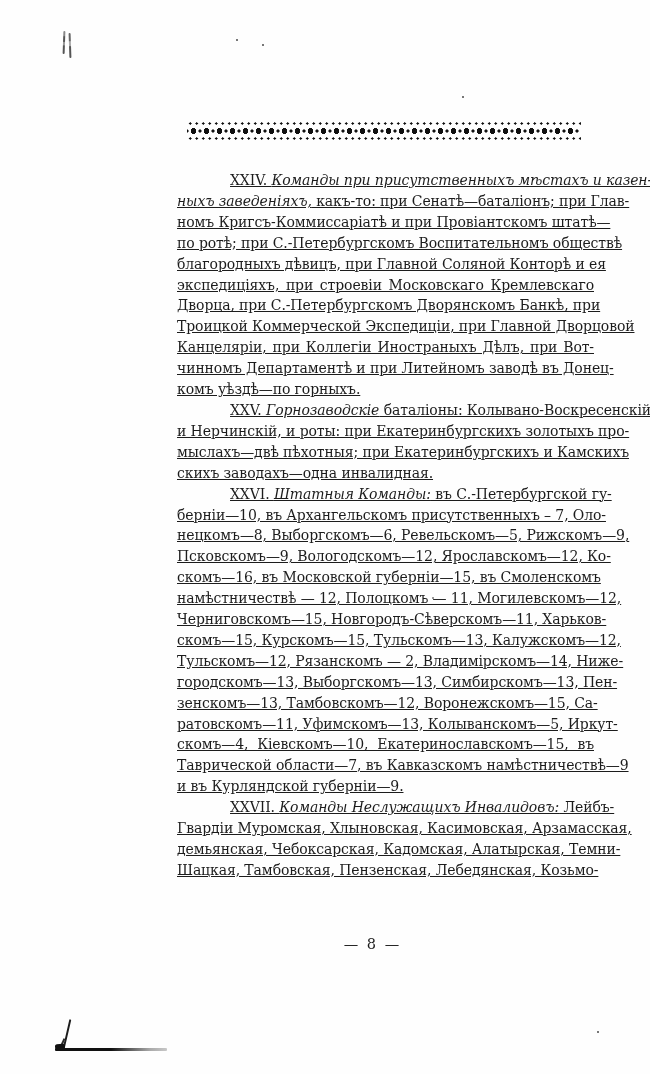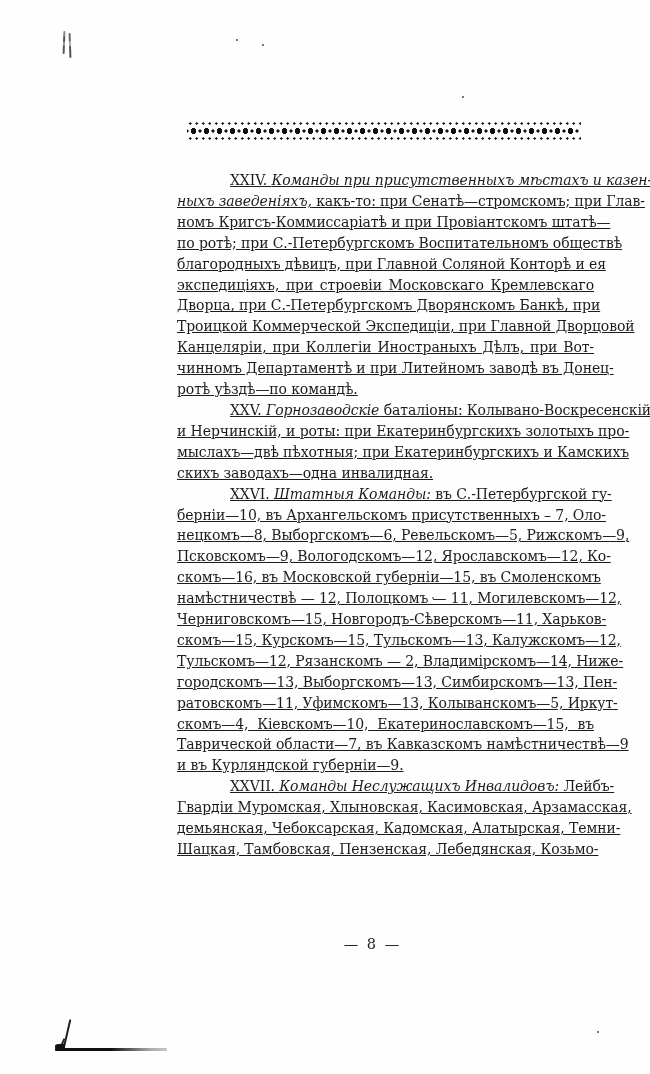--- a/index.html
+++ b/index.html
@@ -81,44 +81,45 @@
   <div class="speck sp1"></div>
   <div class="speck sp2"></div>
   <div class="speck sp3"></div>
   <div class="speck sp4"></div>
   <div class="speck sp5"></div>
 
   <div class="ornament-band"></div>
 
   <div class="text-block">
       <div class="line indent"><span class="rm">XXIV. </span><span class="it">Команды при присутственныхъ мѣстахъ и казен-</span></div>
-      <div class="line"><span class="it">ныхъ заведеніяхъ,</span><span class="rm"> какъ-то: при Сенатѣ—стромскомъ; при Глав-</span></div>
+      <div class="line"><span class="it">ныхъ заведеніяхъ,</span><span class="rm"> какъ-то: при Сенатѣ—баталіонъ; при Глав-</span></div>
       <div class="line"><span class="rm">номъ Кригсъ-Коммиссаріатѣ и при Провіантскомъ штатѣ—</span></div>
       <div class="line"><span class="rm">по ротѣ; при С.-Петербургскомъ Воспитательномъ обществѣ</span></div>
       <div class="line"><span class="rm">благородныхъ дѣвицъ, при Главной Соляной Конторѣ и ея</span></div>
       <div class="line"><span class="rm">экспедиціяхъ, при строевіи Московскаго Кремлевскаго</span></div>
       <div class="line"><span class="rm">Дворца, при С.-Петербургскомъ Дворянскомъ Банкѣ, при</span></div>
       <div class="line"><span class="rm">Троицкой Коммерческой Экспедиціи, при Главной Дворцовой</span></div>
       <div class="line"><span class="rm">Канцеляріи, при Коллегіи Иностраныхъ Дѣлъ, при Вот-</span></div>
       <div class="line"><span class="rm">чинномъ Департаментѣ и при Литейномъ заводѣ въ Донец-</span></div>
-      <div class="line parend"><span class="rm">ротѣ уѣздѣ—по командѣ.</span></div>
+      <div class="line parend"><span class="rm">комъ уѣздѣ—по горныхъ.</span></div>
       <div class="line indent"><span class="rm">XXV. </span><span class="it">Горнозаводскіе</span><span class="rm"> баталіоны: Колывано-Воскресенскій</span></div>
       <div class="line"><span class="rm">и Нерчинскій, и роты: при Екатеринбургскихъ золотыхъ про-</span></div>
       <div class="line"><span class="rm">мыслахъ—двѣ пѣхотныя; при Екатеринбургскихъ и Камскихъ</span></div>
       <div class="line parend"><span class="rm">скихъ заводахъ—одна инвалидная.</span></div>
       <div class="line indent"><span class="rm">XXVI. </span><span class="it">Штатныя Команды:</span><span class="rm"> въ С.-Петербургской гу-</span></div>
       <div class="line"><span class="rm">берніи—10, въ Архангельскомъ присутственныхъ – 7, Оло-</span></div>
       <div class="line"><span class="rm">нецкомъ—8, Выборгскомъ—6, Ревельскомъ—5, Рижскомъ—9,</span></div>
       <div class="line"><span class="rm">Псковскомъ—9, Вологодскомъ—12, Ярославскомъ—12, Ко-</span></div>
       <div class="line"><span class="rm">скомъ—16, въ Московской губерніи—15, въ Смоленскомъ</span></div>
       <div class="line"><span class="rm">намѣстничествѣ — 12, Полоцкомъ — 11, Могилевскомъ—12,</span></div>
       <div class="line"><span class="rm">Черниговскомъ—15, Новгородъ-Сѣверскомъ—11, Харьков-</span></div>
       <div class="line"><span class="rm">скомъ—15, Курскомъ—15, Тульскомъ—13, Калужскомъ—12,</span></div>
       <div class="line"><span class="rm">Тульскомъ—12, Рязанскомъ — 2, Владимірскомъ—14, Ниже-</span></div>
       <div class="line"><span class="rm">городскомъ—13, Выборгскомъ—13, Симбирскомъ—13, Пен-</span></div>
+      <div class="line"><span class="rm">зенскомъ—13, Тамбовскомъ—12, Воронежскомъ—15, Са-</span></div>
       <div class="line"><span class="rm">ратовскомъ—11, Уфимскомъ—13, Колыванскомъ—5, Иркут-</span></div>
       <div class="line"><span class="rm">скомъ—4, Кіевскомъ—10, Екатеринославскомъ—15, въ</span></div>
       <div class="line"><span class="rm">Таврической области—7, въ Кавказскомъ намѣстничествѣ—9</span></div>
       <div class="line parend"><span class="rm">и въ Курляндской губерніи—9.</span></div>
       <div class="line indent"><span class="rm">XXVII. </span><span class="it">Команды Неслужащихъ Инвалидовъ:</span><span class="rm"> Лейбъ-</span></div>
       <div class="line"><span class="rm">Гвардіи Муромская, Хлыновская, Касимовская, Арзамасская,</span></div>
       <div class="line"><span class="rm">демьянская, Чебоксарская, Кадомская, Алатырская, Темни-</span></div>
       <div class="line"><span class="rm">Шацкая, Тамбовская, Пензенская, Лебедянская, Козьмо-</span></div>
     </div>
 

